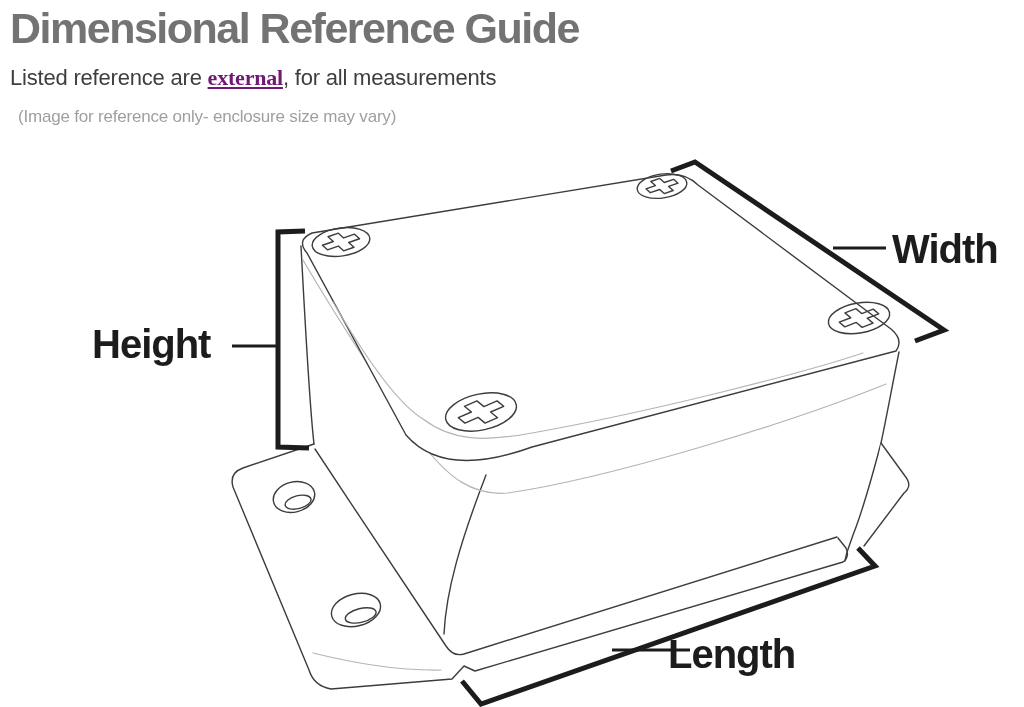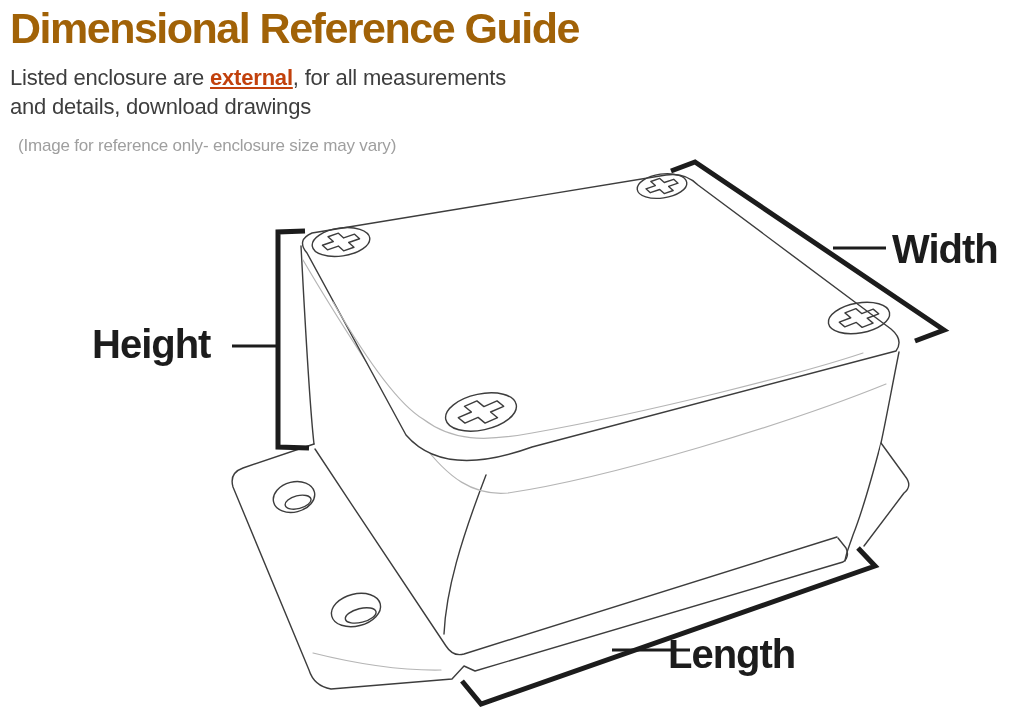--- a/index.html
+++ b/index.html
@@ -5,27 +5,27 @@
   html,body{margin:0;padding:0;}
   body{
     width:1024px;height:707px;position:relative;overflow:hidden;
     background:#ffffff;
     font-family:"Liberation Sans", sans-serif;
     color:var(--ink,#1d1d1d);
   }
   .header{position:absolute;left:10px;top:4px;width:620px;}
   .title{
     margin:0;font-size:43px;font-weight:700;letter-spacing:-1.5px;
-    color:#a16207;line-height:1.12;
+    color:#737373;line-height:1.12;
   }
   .subtitle{
     margin:11px 0 0 0;font-size:22px;line-height:1.32;color:#3e3e3e;
     letter-spacing:-0.2px;
   }
-  .subtitle .em{font-weight:700;text-decoration:underline;color:#c2410c;}
+  .subtitle .em{font-weight:700;text-decoration:underline;color:#701a75;font-family:Liberation Serif, serif;}
   .note{
     margin:15px 0 0 8px;font-size:17px;color:var(--note_gray,#9f9f9f);
     letter-spacing:-0.2px;
   }
   svg.diagram{position:absolute;left:0;top:0;}
   .ln{fill:none;stroke:var(--outline,#3d3d3d);stroke-width:1.4;stroke-linejoin:round;stroke-linecap:round;}
   .ln-light{fill:none;stroke:var(--light_outline,#b5b5b5);stroke-width:1.2;stroke-linejoin:round;stroke-linecap:round;}
   .fill-white{fill:#ffffff;}
   .dim{fill:none;stroke:var(--ink,#1c1c1c);stroke-width:5;stroke-linecap:butt;stroke-linejoin:miter;}
   .dim-connector{fill:none;stroke:var(--ink,#1c1c1c);stroke-width:3.2;stroke-linecap:butt;}
@@ -34,21 +34,21 @@
     font-family:"Liberation Sans", sans-serif;
     font-size:40px;font-weight:700;letter-spacing:-1px;
   }
   .nss{vector-effect:non-scaling-stroke;}
 </style>
 </head>
 <body>
 
 <div class="header">
   <h1 class="title">Dimensional Reference Guide</h1>
-  <p class="subtitle"><span>Listed enclosure are </span><span class="em">external</span><span>, for all measurements</span><br><span>and details, download drawings</span></p>
+  <p class="subtitle"><span>Listed reference are </span><span class="em">external</span><span>, for all measurements</span><br></p>
   <p class="note">(Image for reference only- enclosure size may vary)</p>
 </div>
 
 <svg class="diagram" width="1024" height="707" viewBox="0 0 1024 707" xmlns="http://www.w3.org/2000/svg">
 
   <defs>
     <g id="screw">
       <circle class="ln nss" vector-effect="non-scaling-stroke" r="1" fill="#ffffff"></circle>
       <path class="ln nss" vector-effect="non-scaling-stroke" fill="none" d="M -0.62,-0.2 L -0.2,-0.2 L -0.2,-0.62 L 0.2,-0.62 L 0.2,-0.2 L 0.62,-0.2 L 0.62,0.2 L 0.2,0.2 L 0.2,0.62 L -0.2,0.62 L -0.2,0.2 L -0.62,0.2 Z" transform="rotate(-22)"></path>
     </g>

